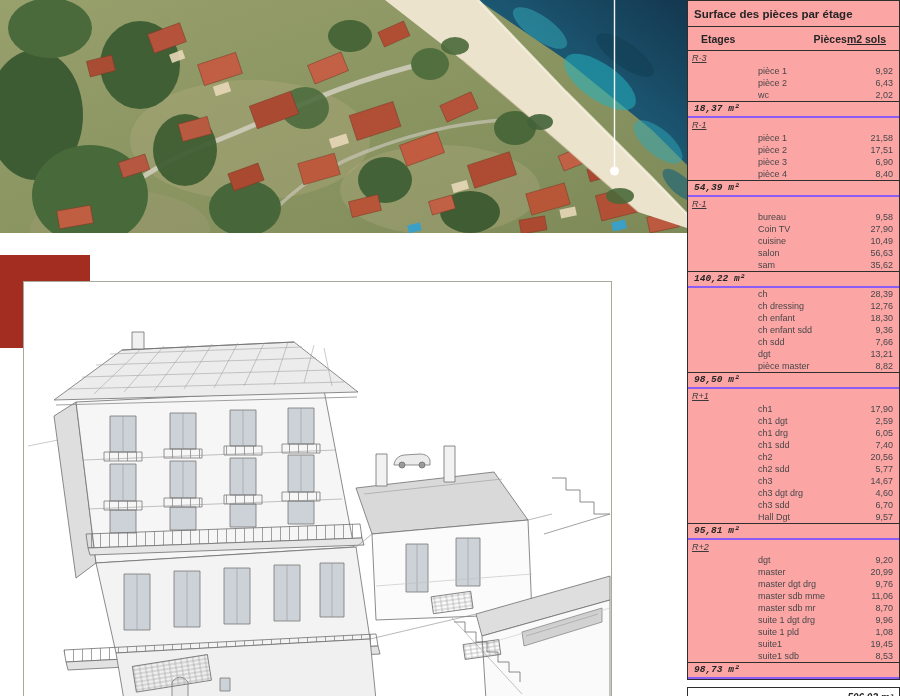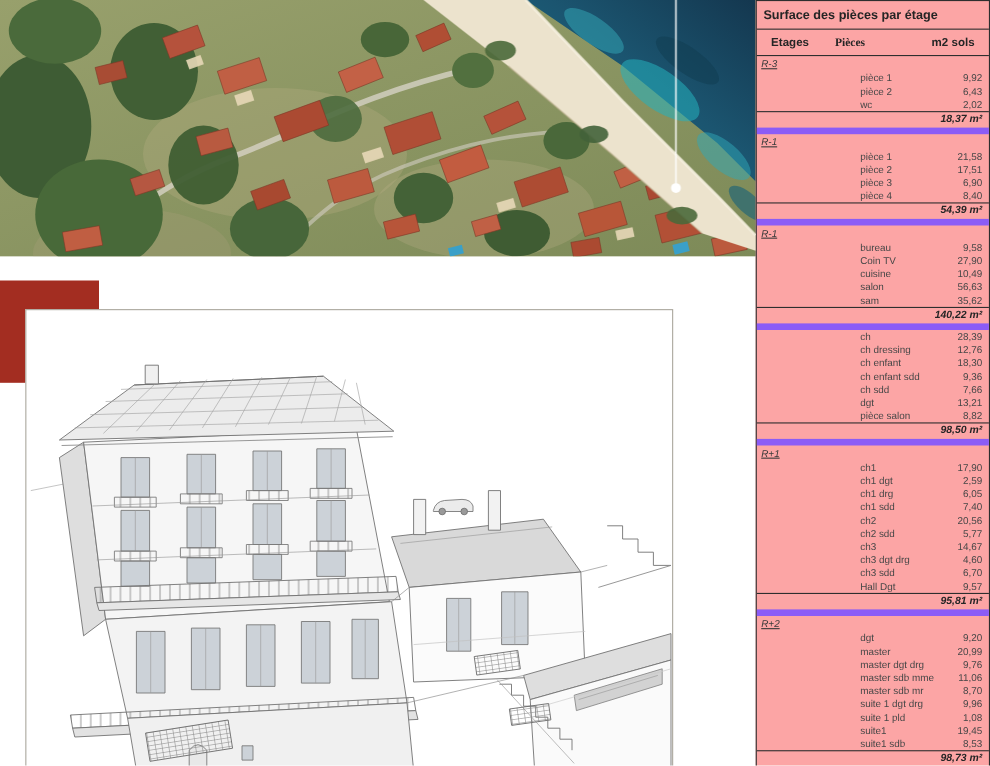--- a/index.html
+++ b/index.html
@@ -18,30 +18,30 @@
     background:#ffffff;border:1px solid #aaa79d;box-sizing:border-box;overflow:hidden;
   }
   
   .tablecol{position:absolute;left:687px;top:0;width:213px;}
   .tbl{
     background:#fca5a5;border:1px solid #2e2e2e;color:#3e3e3e;box-sizing:border-box;width:213px;
   }
   .tbl-title{font-weight:bold;font-size:11.5px;color:#252525;padding:7px 6px 6px;border-bottom:1px solid #2e2e2e;}
   .tbl-head{display:flex;align-items:baseline;font-weight:bold;font-size:10.5px;color:#252525;padding:6px 13px 5px;border-bottom:1px solid #2e2e2e;}
   .tbl-head .c1{width:58px;}
-  .tbl-head .c2{flex:1;text-align:left;font-family:Liberation Serif, serif;}
-  .tbl-head .c3{text-align:center;}
+  .tbl-head .c2{flex:1;text-align:right;}
+  .tbl-head .c3{text-align:center;text-decoration:underline;}
   .floor{font-style:italic;text-decoration:underline;font-size:9px;height:11px;line-height:11px;padding:2px 4px 1px 4px;color:#3a3a3a;}
   .room{display:flex;height:12px;line-height:12px;font-size:9px;color:#474747;}
-  .rname{padding-left:94px;white-space:nowrap;}
+  .rname{padding-left:70px;white-space:nowrap;}
   .rval{margin-left:auto;padding-right:6px;}
   .subtotal{
-    border-top:1px solid #2e2e2e;border-bottom:6px solid #8b5cf6;
+    border-top:1px solid #2e2e2e;border-bottom:2px solid #8b5cf6;
     font-weight:bold;font-style:italic;font-size:9.5px;color:#252525;
-    text-align:right;height:12px;line-height:12px;padding:1px 6px;
+    text-align:left;height:12px;line-height:12px;padding:1px 6px;font-family:Liberation Mono, monospace;
   }
   .section .subtotal{margin-top:0;}
   .grand{
     margin-top:7px;background:#fff;border:1px solid #2e2e2e;box-sizing:border-box;width:213px;
     font-weight:bold;font-style:italic;font-size:10px;color:#252525;
     text-align:right;padding:4px 6px 9px;
   }
 </style>
 </head>
 <body>
@@ -351,21 +351,21 @@
           </div>
           <div class="room">
             <span class="rname">ch sdd</span>
             <span class="rval">7,66</span>
           </div>
           <div class="room">
             <span class="rname">dgt</span>
             <span class="rval">13,21</span>
           </div>
           <div class="room">
-            <span class="rname">pièce salon</span>
+            <span class="rname">pièce master</span>
             <span class="rval">8,82</span>
           </div>
           <div class="subtotal">98,50 m²</div>
         </div>
         <div class="section">
           <div class="floor">R+1</div>
           <div class="room">
             <span class="rname">ch1</span>
             <span class="rval">17,90</span>
           </div>

